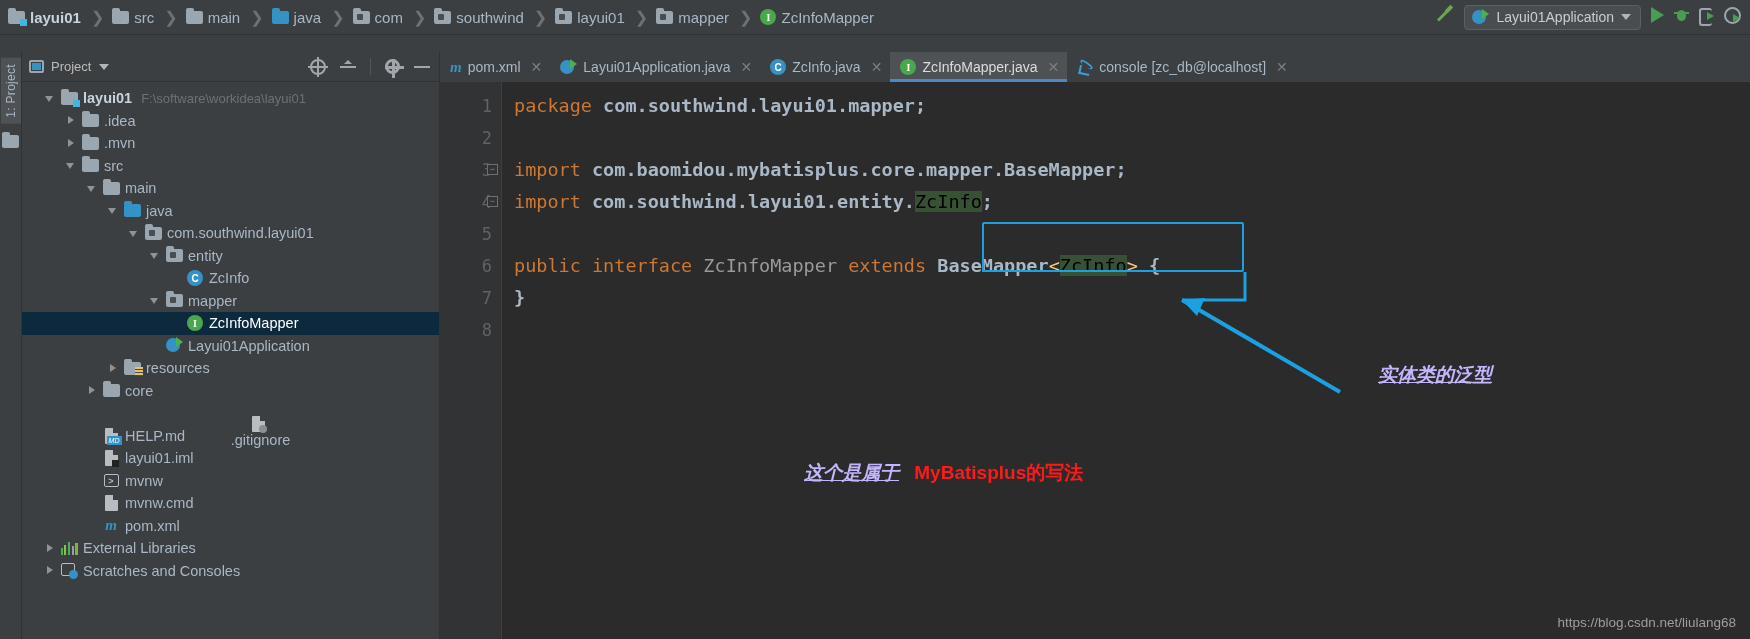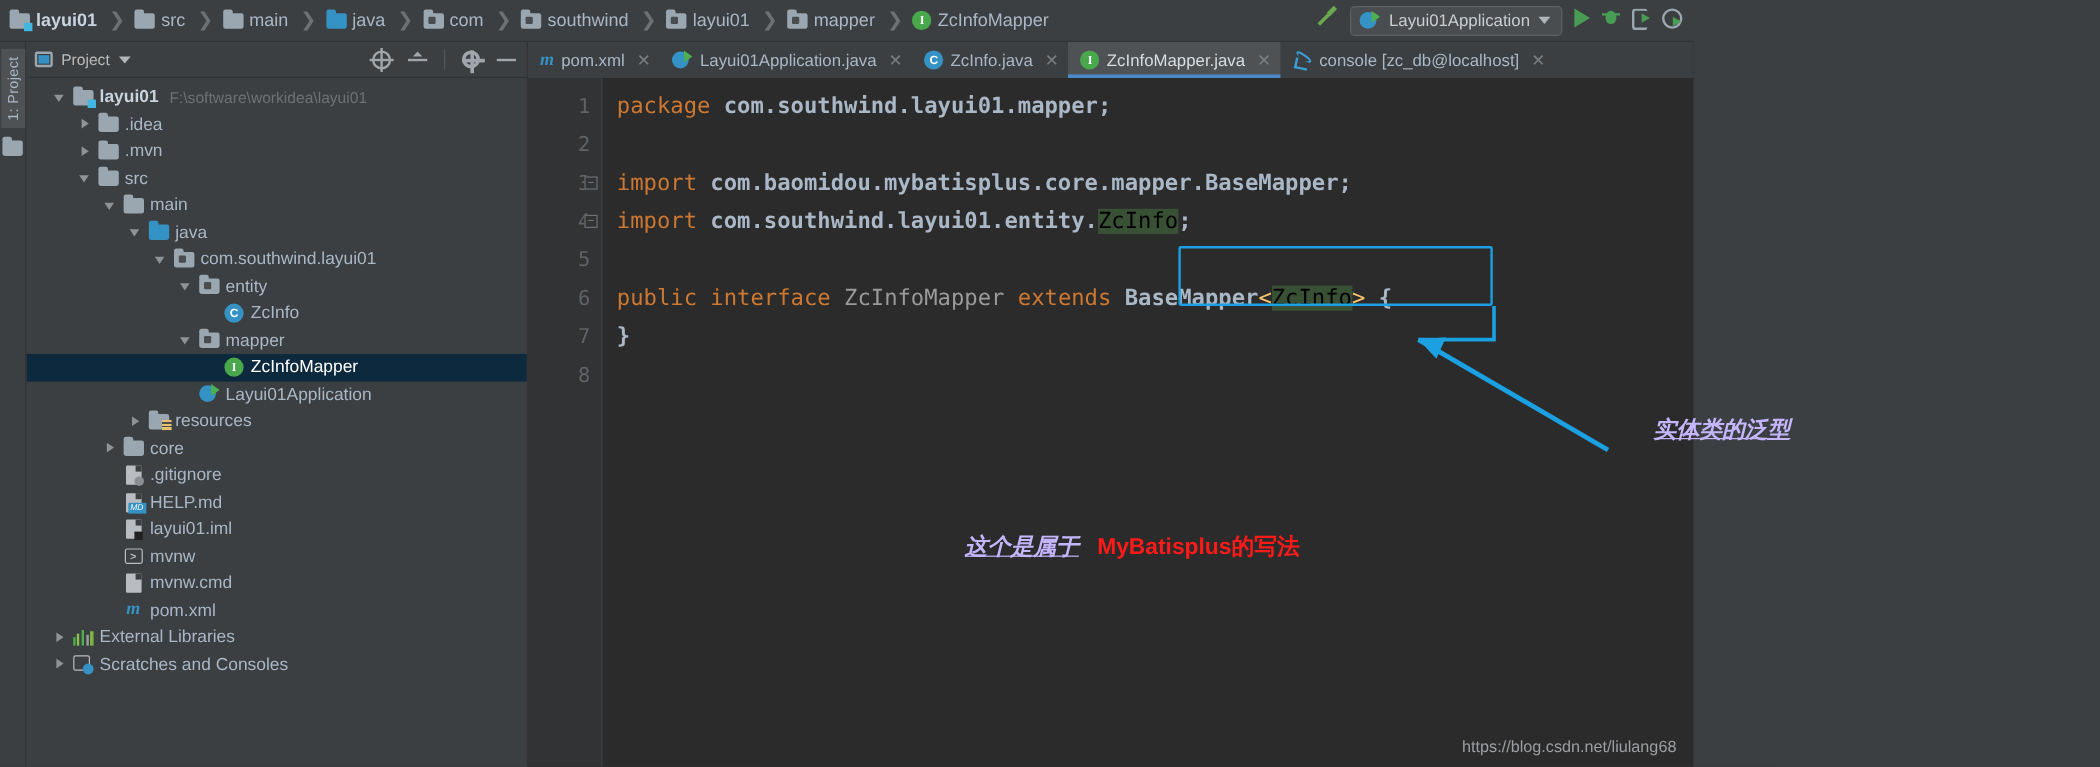--- a/index.html
+++ b/index.html
@@ -4,23 +4,23 @@
 <style>
   * { box-sizing: border-box; margin: 0; padding: 0; }
   html, body {
     width: 1750px; height: 639px;
     background: #3c3f41;
     font-family: "Liberation Sans", sans-serif;
     overflow: hidden;
   }
   #app {
     position: relative;
-    width: 1411px; height: 639px;
+    width: 1750px; height: 639px;
     background: #3c3f41;
-    display: flex; flex-direction: column;
+    display: flex; flex-direction: column; gap: 17px;
   }
 
   
   .topbar {
     height: 35px; min-height: 35px;
     background: #3c3f41;
     display: flex; align-items: center;
     padding-left: 6px;
     border-bottom: 1px solid #323232;
   }
@@ -426,21 +426,21 @@
             </span>
             <span class="node-label">resources</span>
           </div>
           <div class="node" style="padding-left: 64px;">
             <span class="arrow closed"></span>
             <span class="node-ic">
               <span class="ic ic-folder"></span>
             </span>
             <span class="node-label">core</span>
           </div>
-          <div class="node" style="padding-left: 64px;">
+          <div class="node" style="padding-left: 64px; flex-direction: column;">
             <span class="arrow "></span>
             <span class="node-ic">
               <span class="ic ic-file">
                 <i class="badge git"></i>
               </span>
             </span>
             <span class="node-label">.gitignore</span>
           </div>
           <div class="node" style="padding-left: 64px;">
             <span class="arrow "></span>

